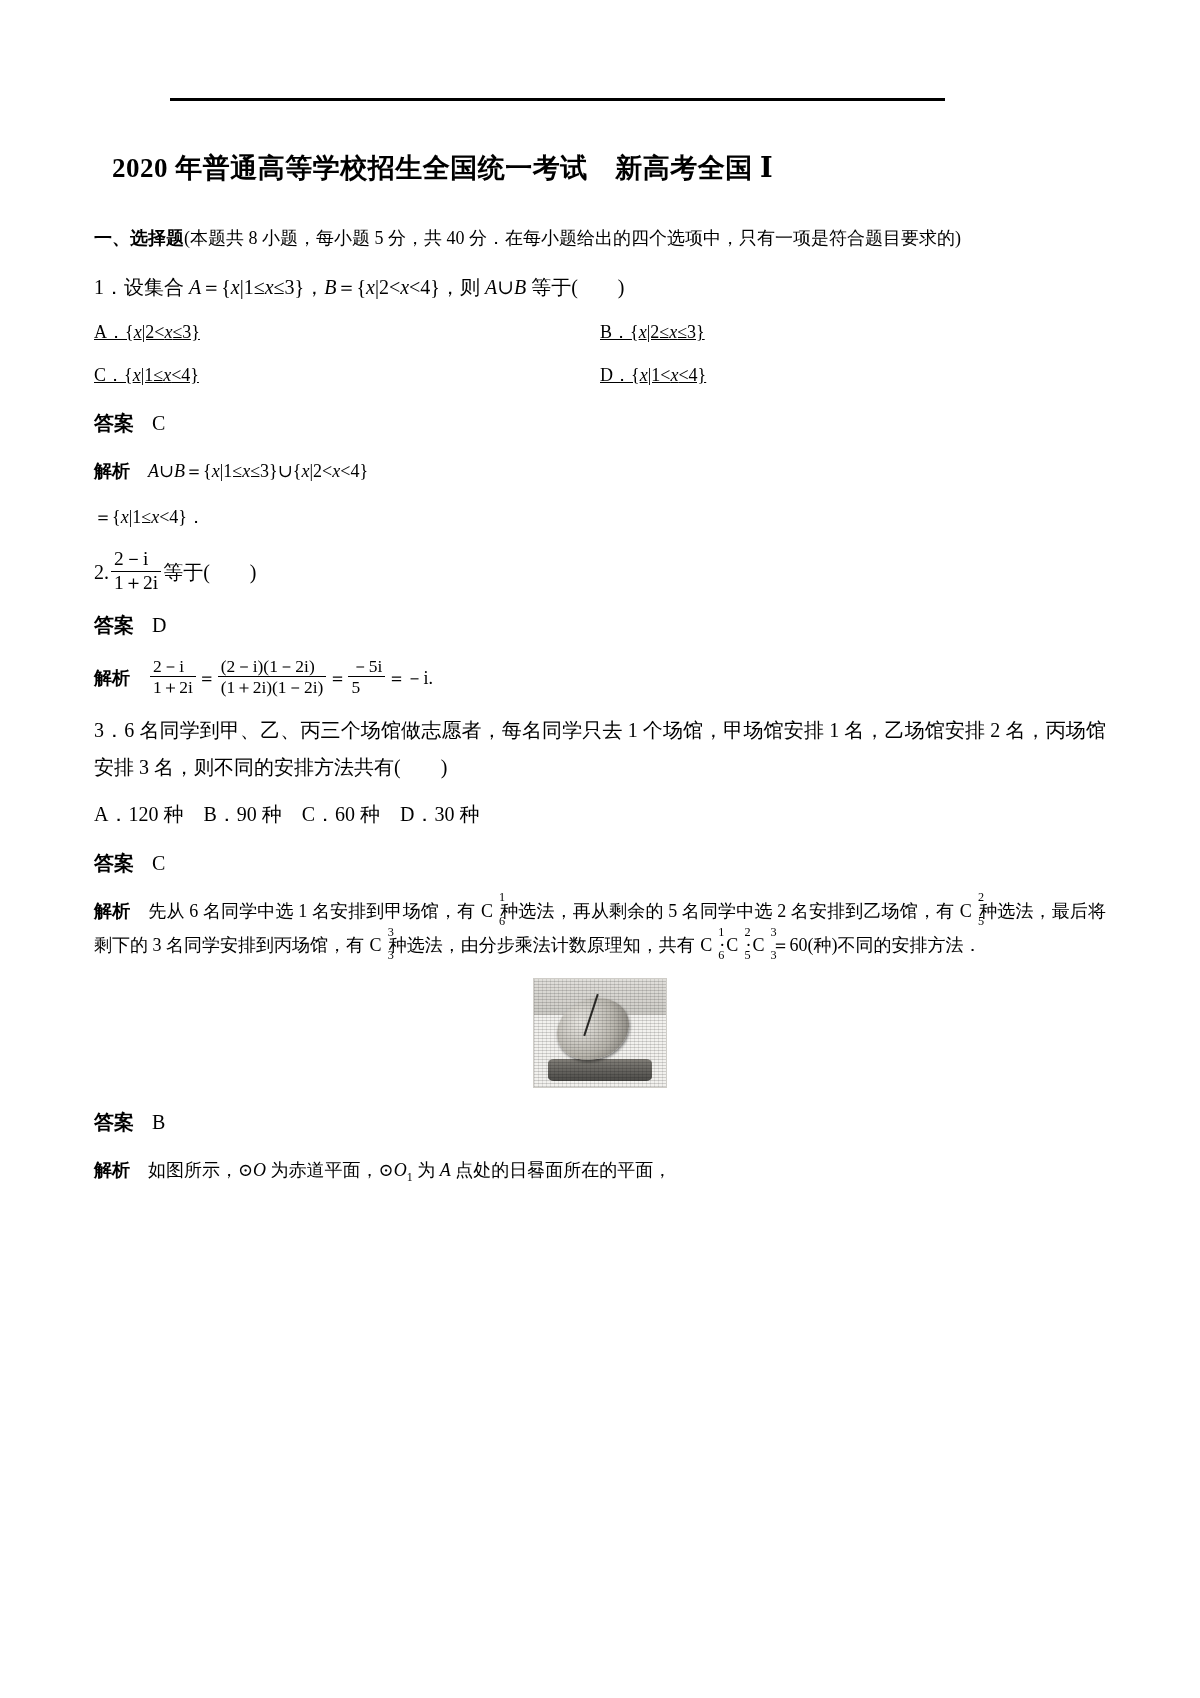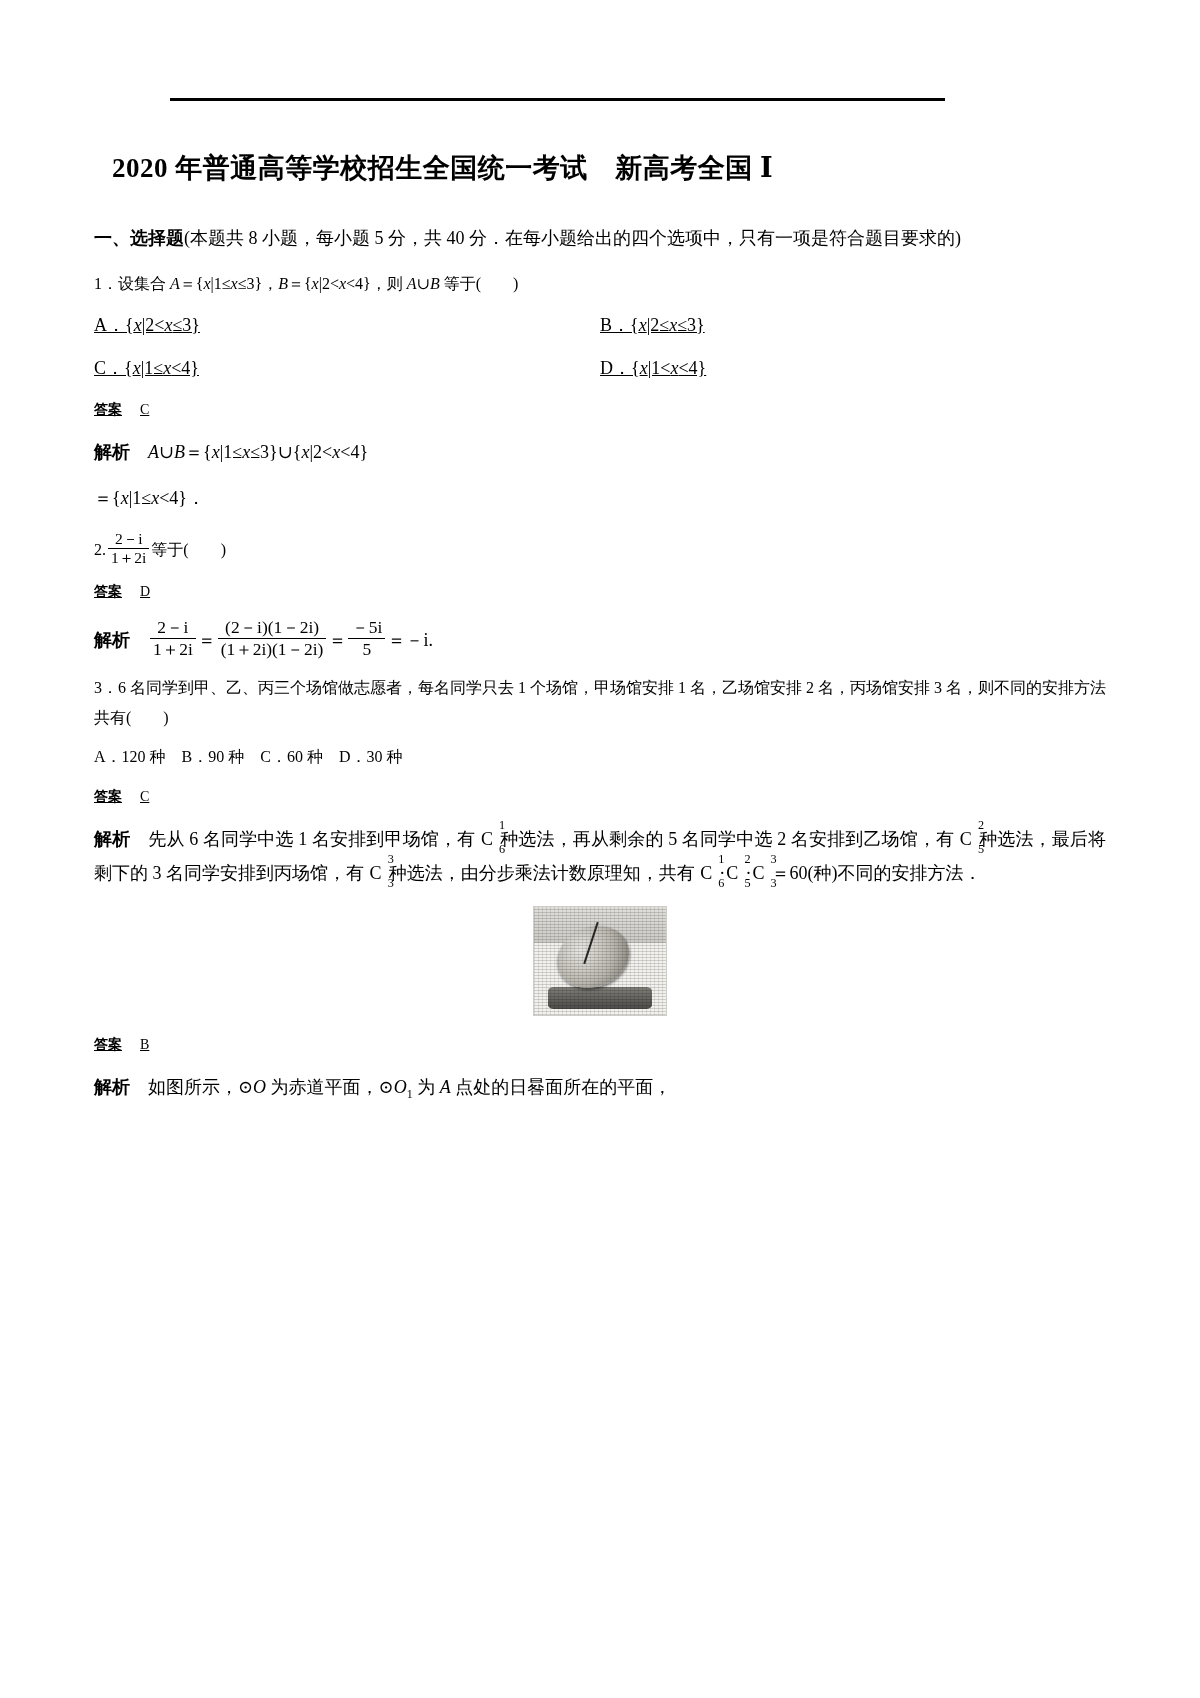--- a/index.html
+++ b/index.html
@@ -40,55 +40,53 @@
   .sec-head {
     margin-top: 36px;
     font-size: 18px;
     line-height: 1.85;
     text-align: justify;
   }
   .sec-head b { font-weight: bold; }
   p.q {
     margin: 0;
     padding-top: 14px;
-    font-size: 16px;
+    font-size: 20px;
     line-height: 1.85;
     text-align: justify;
   }
   p.tight { padding-top: 10px; }
   .opts {
     display: flex;
     font-size: 18px;
     line-height: 1.85;
     padding-top: 10px;
     text-decoration: underline;
   }
   .opts .col { width: 50%; }
   .ans {
     padding-top: 12px;
-    font-size: 14px;
-    line-height: 1.85;
-    text-decoration: underline;
+    font-size: 20px;
+    line-height: 1.85;
   }
   .ans .lbl, .sol .lbl {
     font-weight: bold;
     margin-right: 18px;
   }
   .sol {
     padding-top: 12px;
     font-size: 18px;
     line-height: 1.9;
     text-align: justify;
   }
   .sol .body { display: inline; }
   i, .it { font-style: italic; font-family: "Liberation Serif", serif; }
   .frac {
     display: inline-block;
     vertical-align: -0.52em;
-    text-align: center;
     line-height: 1.18;
     font-size: 0.97em;
     margin: 0 2px;
   }
   .frac .num { display: block; padding: 0 3px; }
   .frac .den { display: block; border-top: 1.2px solid #000; padding: 0 3px; }
   .comb {
     display: inline-block;
     position: relative;
     vertical-align: baseline;

